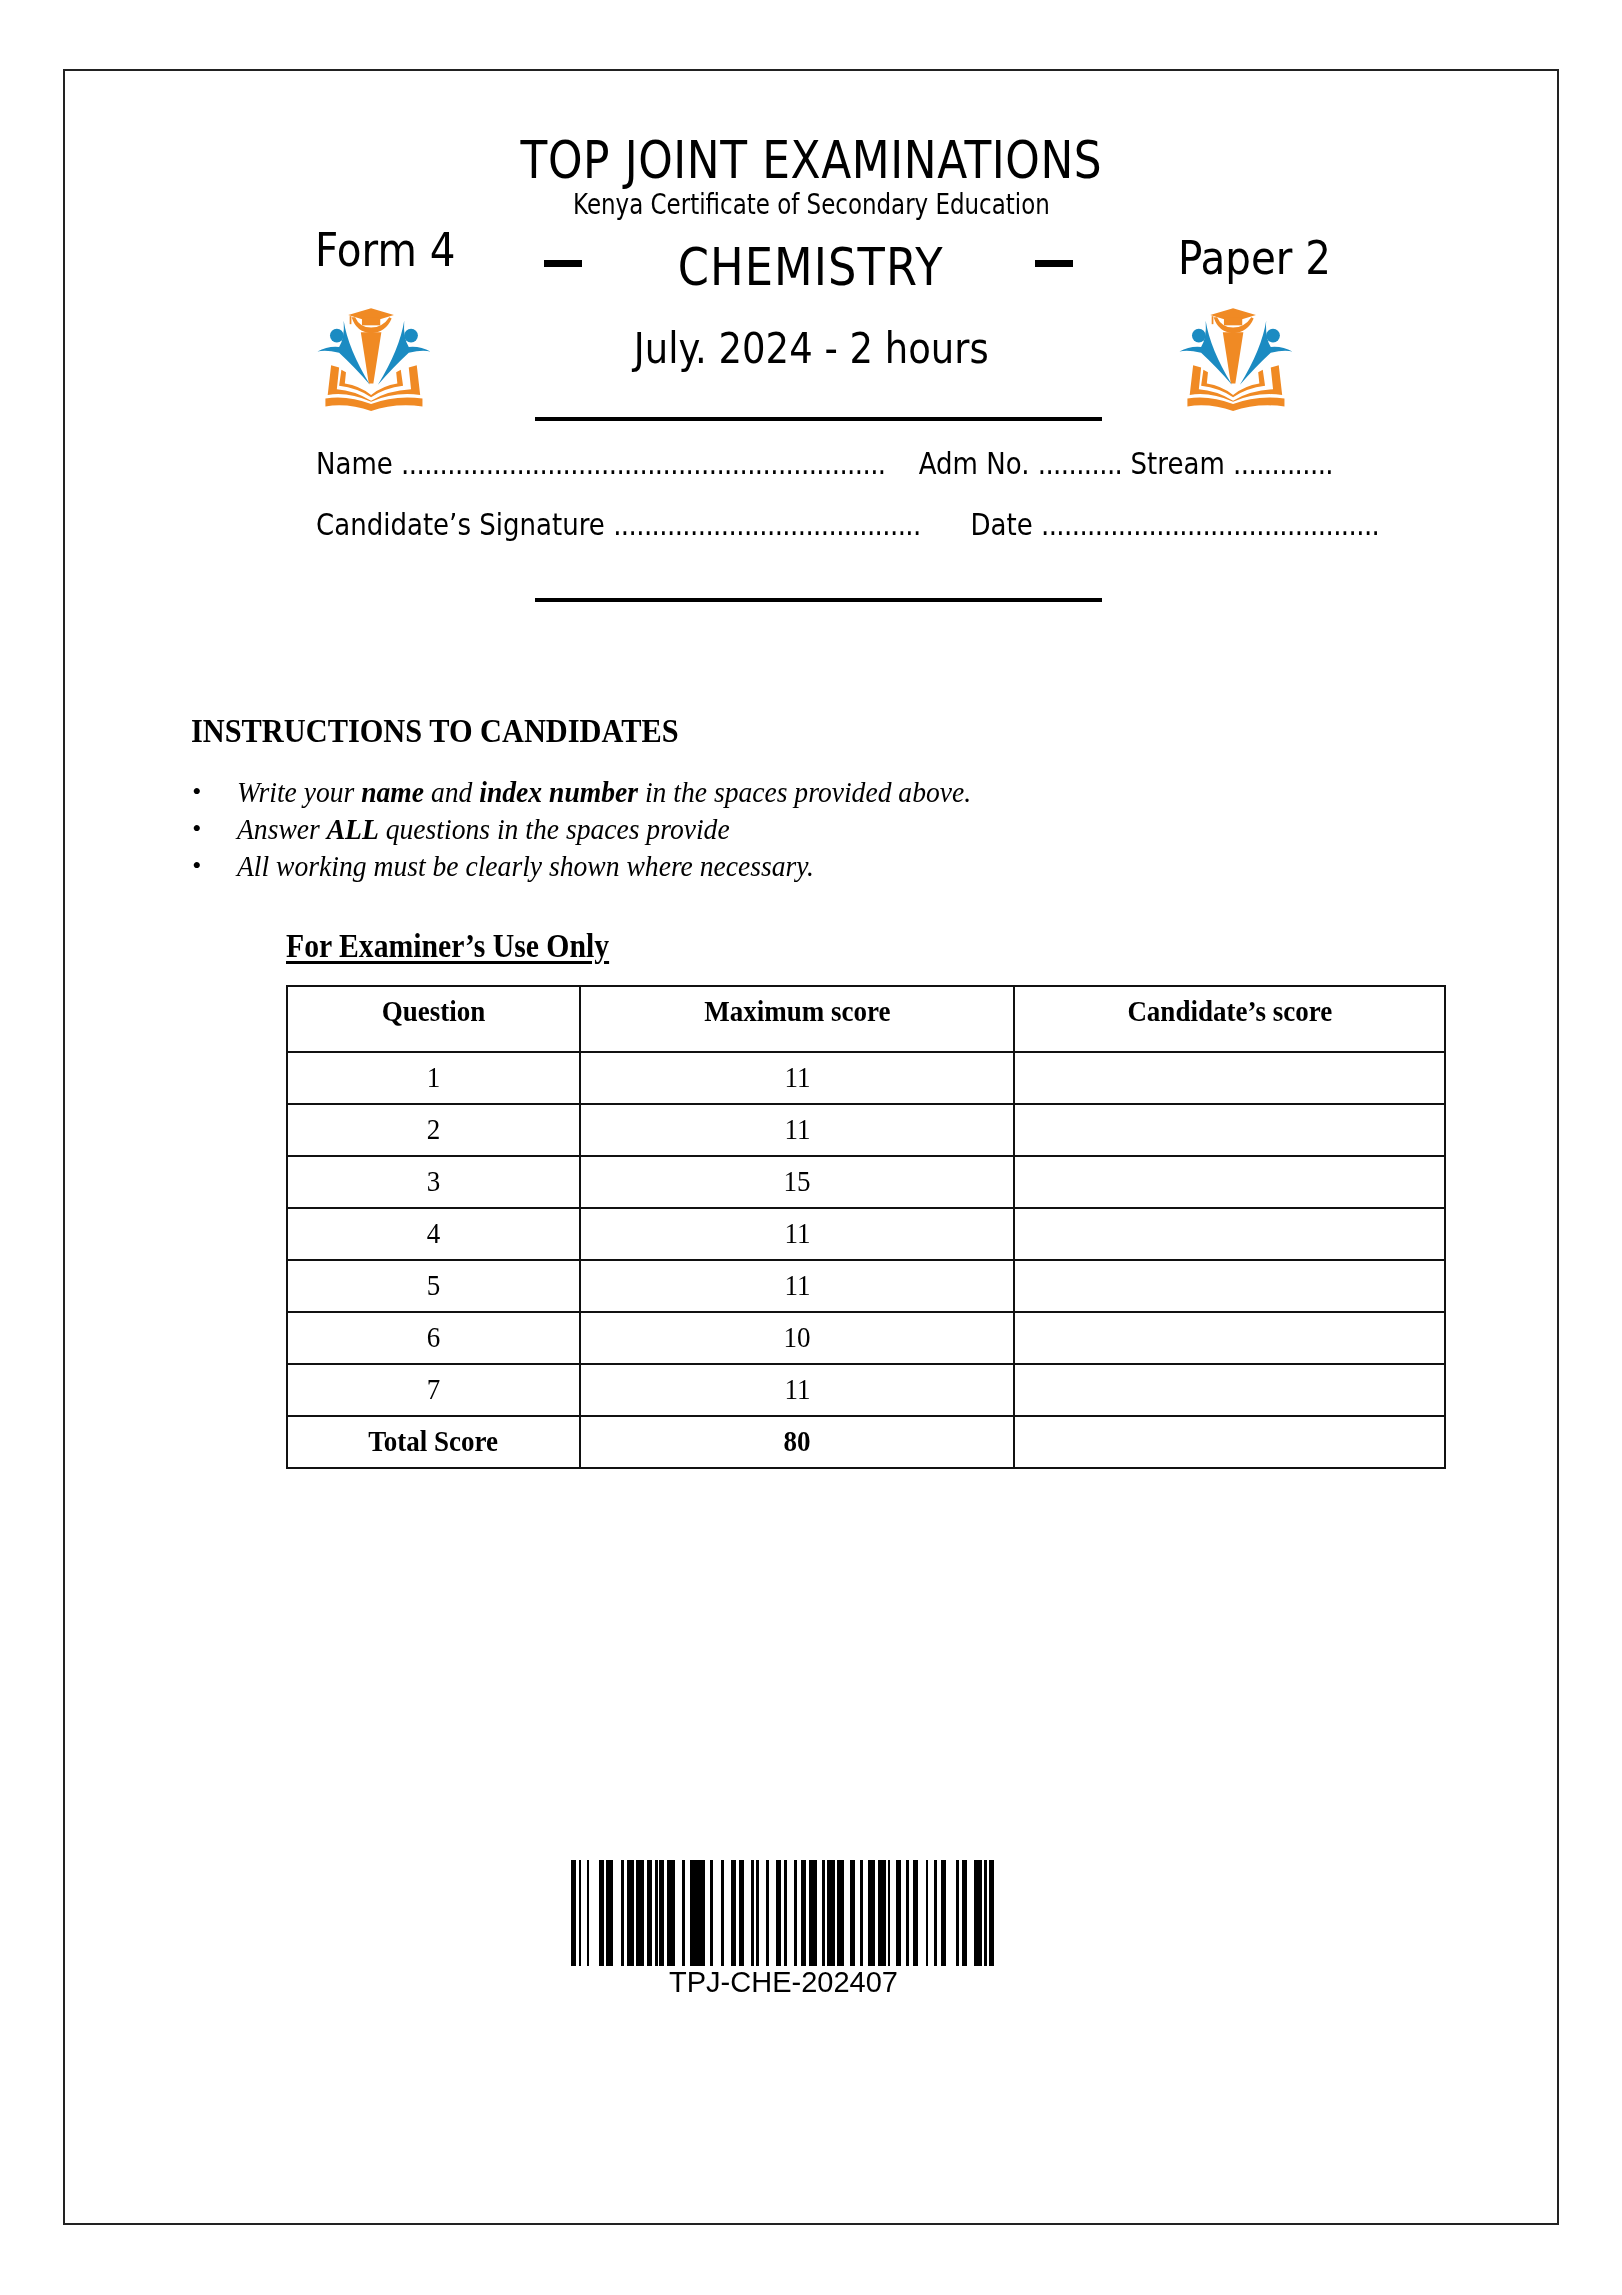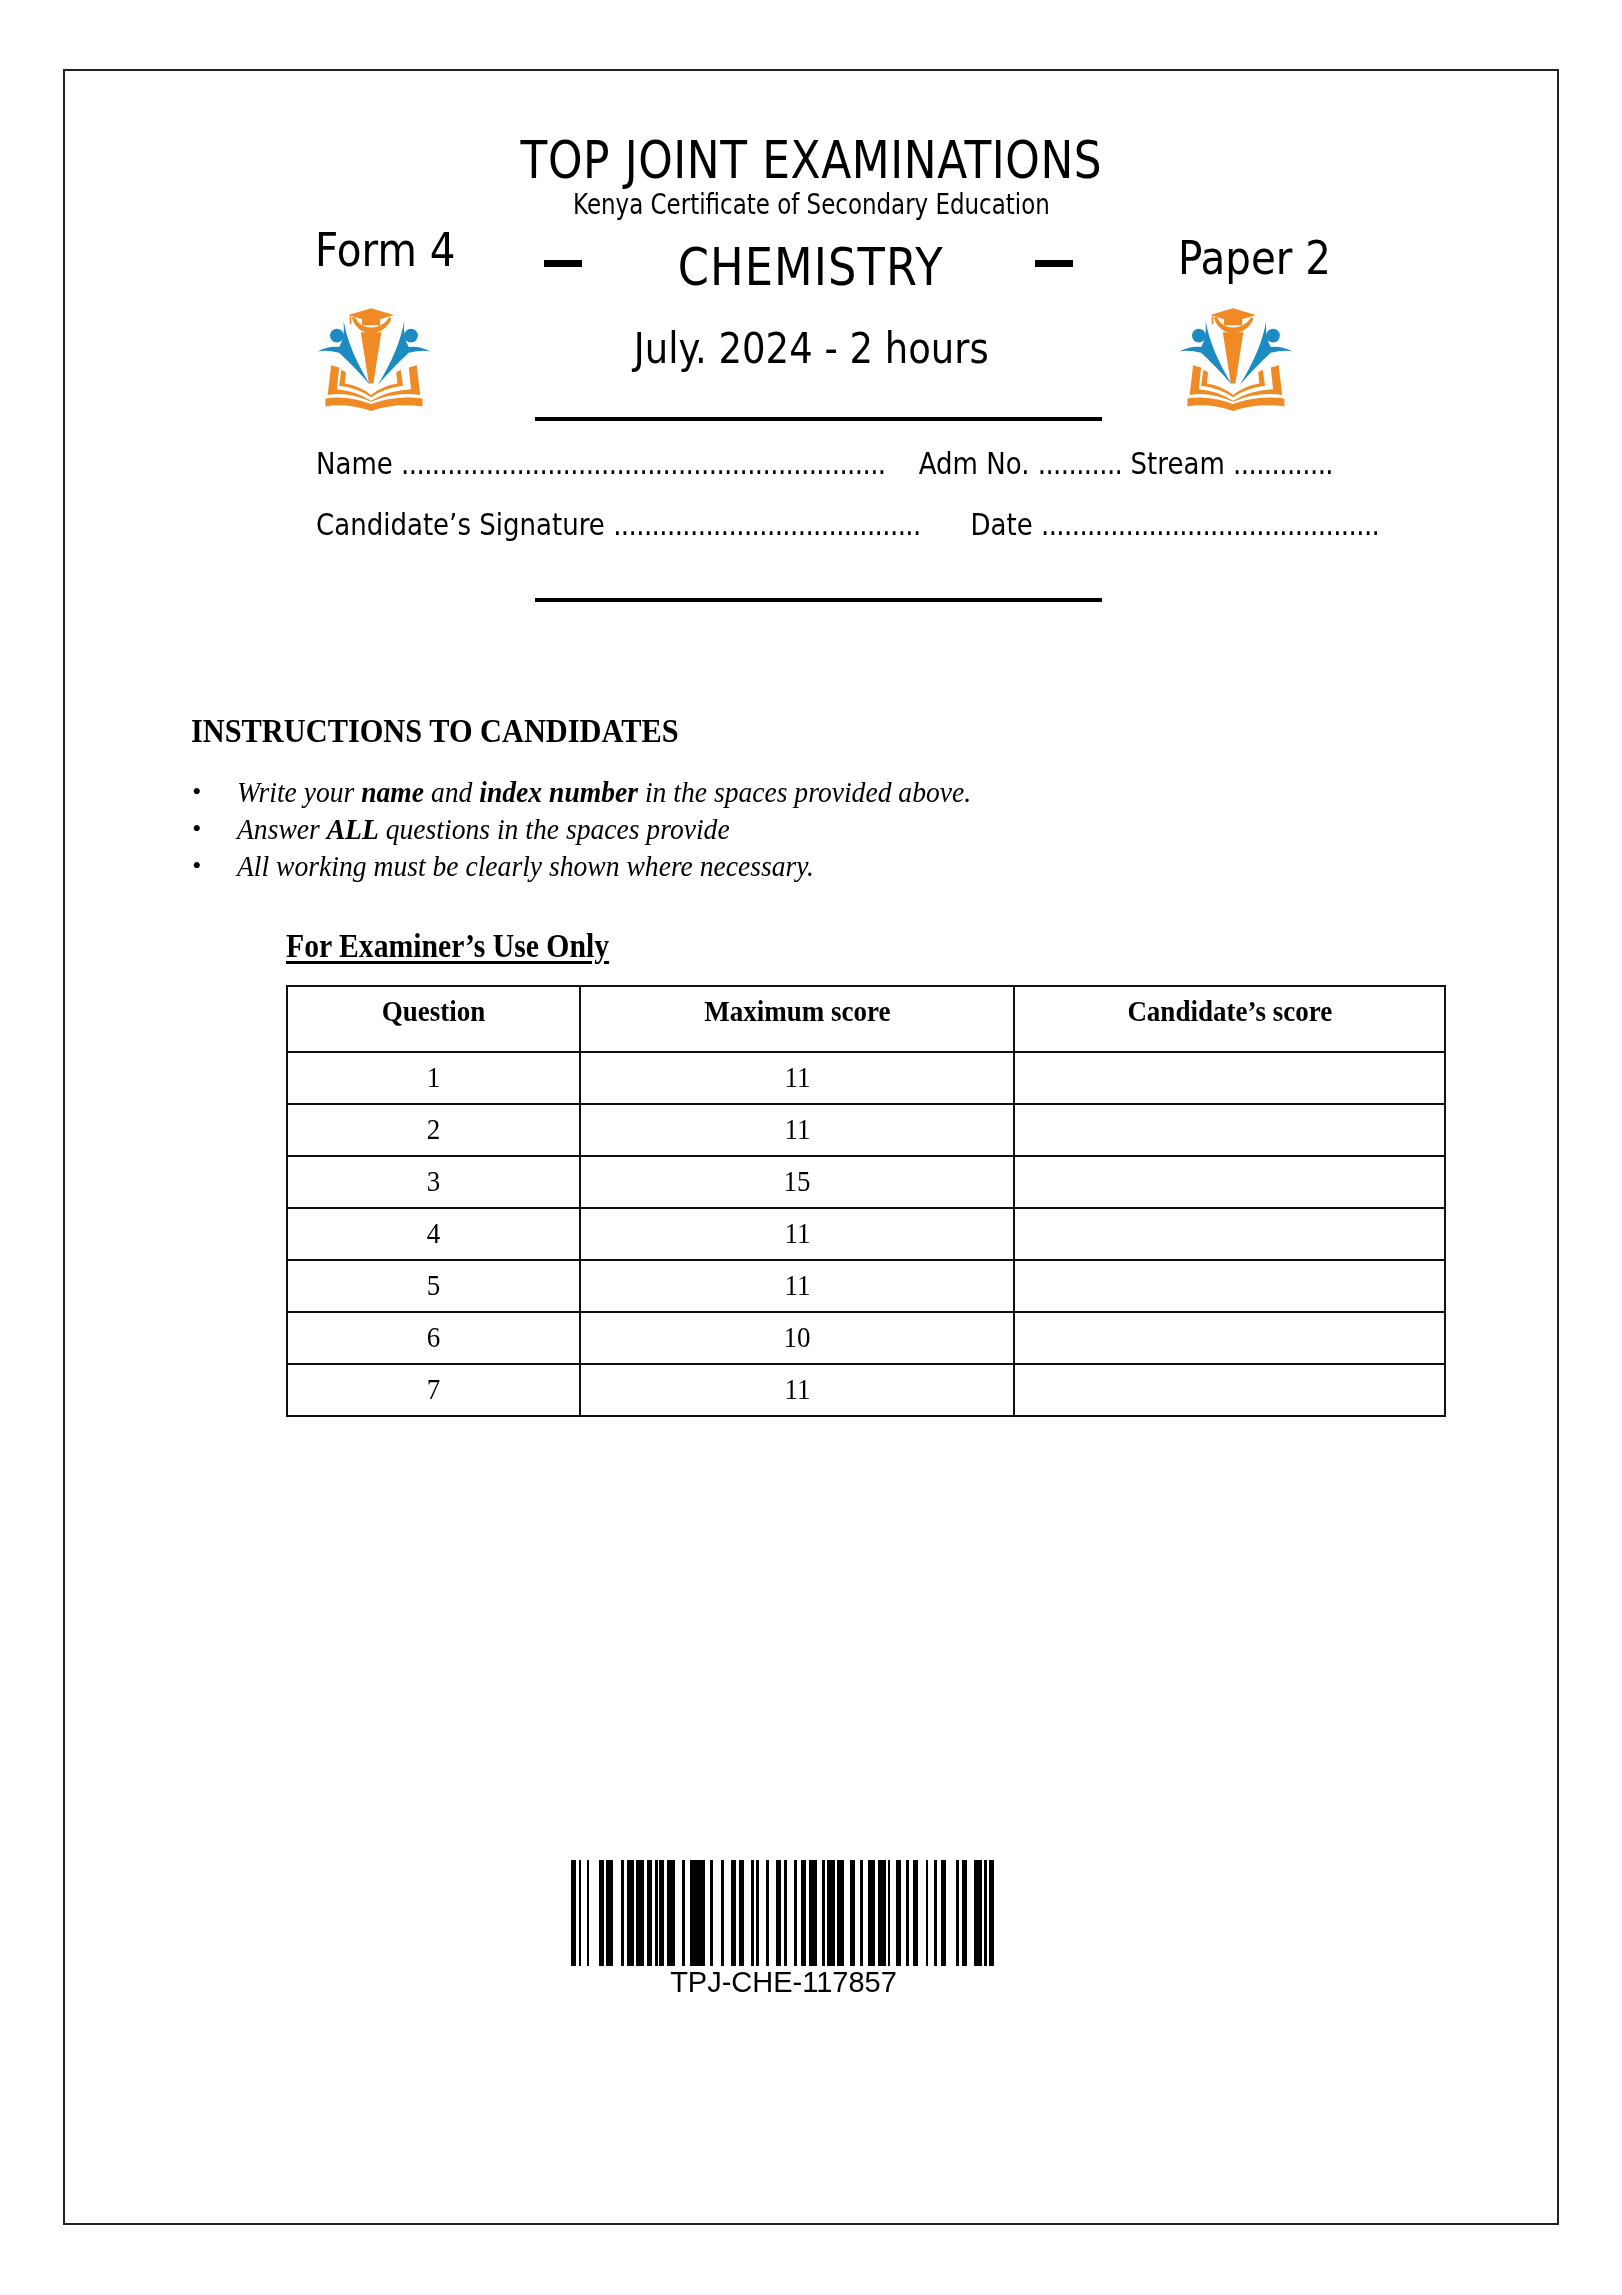--- a/index.html
+++ b/index.html
@@ -147,20 +147,25 @@
         <td class="s"><span class="inner"></span></td>
       </tr>
       <tr>
         <td class="q"><span class="inner">6</span></td>
         <td class="m"><span class="inner">10</span></td>
         <td class="s"><span class="inner"></span></td>
       </tr>
       <tr>
         <td class="q"><span class="inner">7</span></td>
         <td class="m"><span class="inner">11</span></td>
+        <td class="s"><span class="inner"></span></td>
+      </tr>
+      <tr class="total">
+        <td class="q"><span class="inner">Total Score</span></td>
+        <td class="m"><span class="inner">80</span></td>
         <td class="s"><span class="inner"></span></td>
       </tr>
     </tbody>
 </table>
 
 <div class="barcode" id="barcode">
     <div class="bar" style="left: 0px; width: 5.2px;"></div>
     <div class="bar" style="left: 7.9px; width: 2.6px;"></div>
     <div class="bar" style="left: 15.7px; width: 2.6px;"></div>
     <div class="bar" style="left: 27.5px; width: 5.2px;"></div>
@@ -199,14 +204,14 @@
     <div class="bar" style="left: 342px; width: 5.2px;"></div>
     <div class="bar" style="left: 355px; width: 2px;"></div>
     <div class="bar" style="left: 363px; width: 2.6px;"></div>
     <div class="bar" style="left: 370px; width: 4.6px;"></div>
     <div class="bar" style="left: 385px; width: 2.6px;"></div>
     <div class="bar" style="left: 391px; width: 4.6px;"></div>
     <div class="bar" style="left: 403px; width: 7.9px;"></div>
     <div class="bar" style="left: 413px; width: 2.6px;"></div>
     <div class="bar" style="left: 418px; width: 5.2px;"></div>
   </div>
-<div class="abs barcode-label">TPJ-CHE-117857</div>
+<div class="abs barcode-label">TPJ-CHE-202407</div>
 
 
 </body></html>

